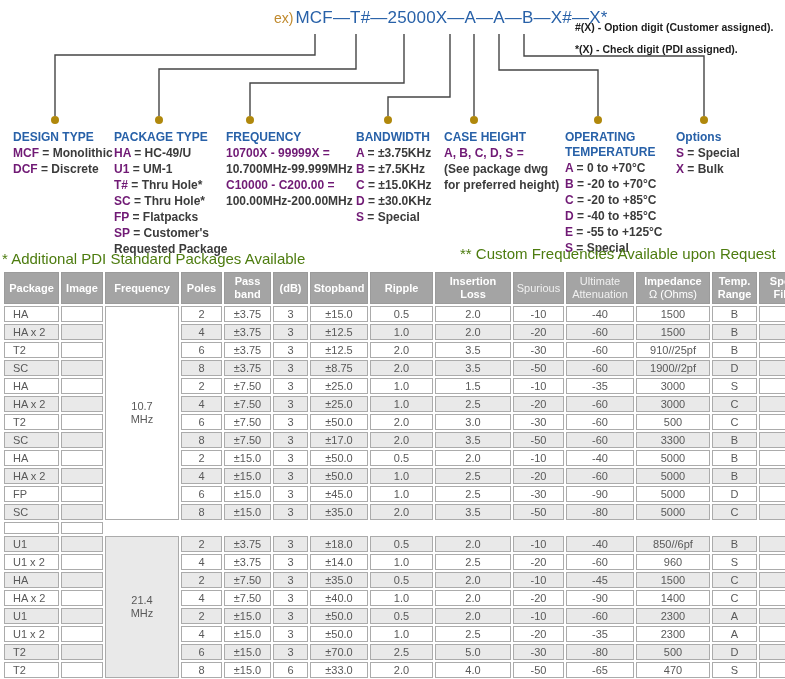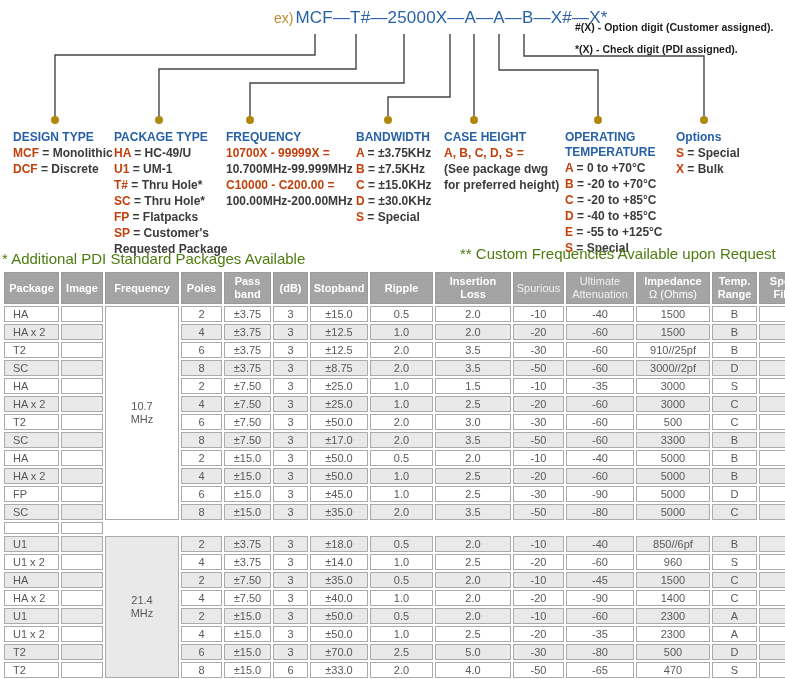--- a/index.html
+++ b/index.html
@@ -14,21 +14,21 @@
   .annot1{top:21px;} .annot2{top:43px;}
 
   
   .leads{position:absolute;left:0;top:0;}
 
   
   .legend-col{position:absolute;top:130px;}
   .legend-title{color:#2861A8;font-weight:700;font-size:12px;line-height:15px;}
   .legend-col .legend-title:last-of-type{margin-bottom:2px;}
   .lline{font-size:12px;line-height:16px;color:#3b3b3b;font-weight:700;white-space:nowrap;}
-  .lline .code{color:#c2410c;font-weight:700;}
+  .lline .code{color:#701a75;font-weight:700;}
 
   
   .note{position:absolute;font-size:15px;color:#4d7c0f;white-space:nowrap;}
   .note-left{left:2px;top:250px;}
   .note-right{left:430px;top:245px;margin-left:30px;}
 
   
   table.spec{position:absolute;left:2px;top:270px;width:781px;table-layout:fixed;
              border-collapse:separate;border-spacing:2px;}
   table.spec th{background:#a4a4a4;color:#ffffff;font-size:11px;font-weight:700;
@@ -224,21 +224,21 @@
           <td class="pkg">SC</td>
           <td></td>
           <td>8</td>
           <td>±3.75</td>
           <td>3</td>
           <td>±8.75</td>
           <td>2.0</td>
           <td>3.5</td>
           <td>-50</td>
           <td>-60</td>
-          <td>3000//2pf</td>
+          <td>1900//2pf</td>
           <td>D</td>
           <td></td>
         </tr>
         <tr>
           <td class="pkg">HA</td>
           <td></td>
           <td>2</td>
           <td>±7.50</td>
           <td>3</td>
           <td>±25.0</td>

